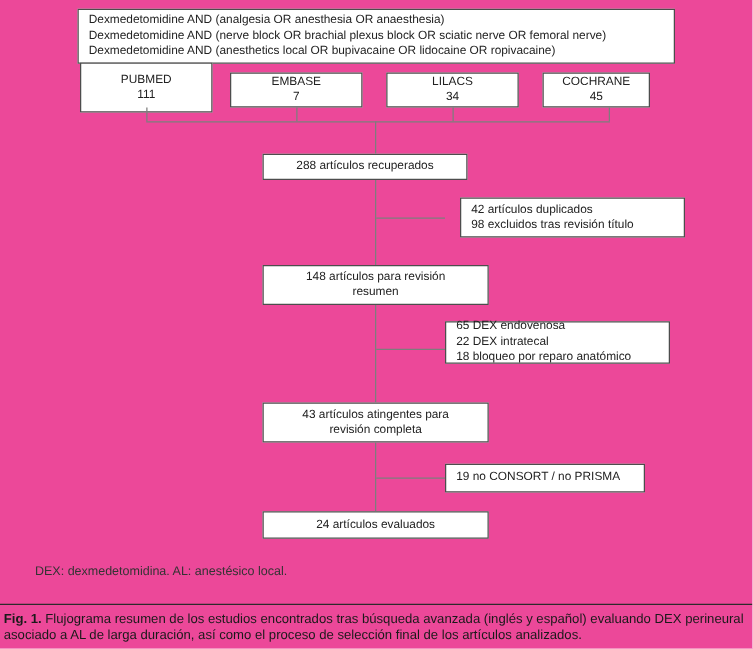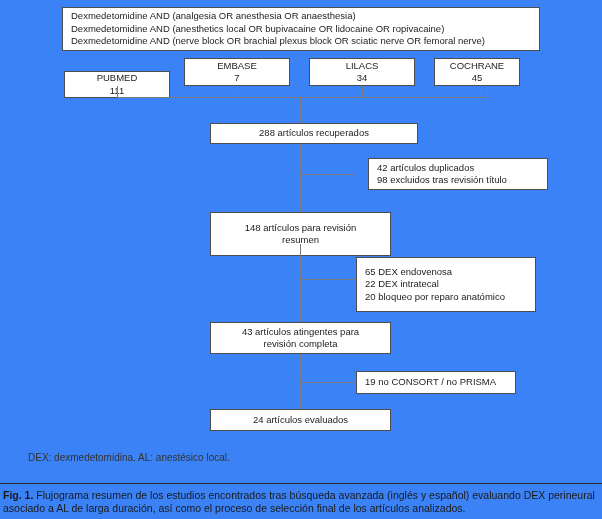--- a/index.html
+++ b/index.html
@@ -1,20 +1,20 @@
 <!DOCTYPE html>
 <html><head>
 <meta charset="utf-8">
 <style>
   html, body { margin: 0; padding: 0; background: #ffffff; }
   .page {
     position: relative;
     width: 602px;
     height: 519px;
-    background: #3b82f6;
+    background: #ec4899;
     font-family: "Liberation Sans", "DejaVu Sans", sans-serif;
     color: #222222;
     overflow: hidden;
   }
   .box {
     position: absolute;
     box-sizing: border-box;
     border: 1px solid #4d4d4d;
     background: #ffffff;
     display: flex;
@@ -53,25 +53,25 @@
   }
   .caption .lbl { font-weight: bold; }
 </style>
 </head>
 <body>
 
 <div class="page">
 
   <div class="box left-text" style="left:62px; top:7px; width:478px; height:44px;">
     <div>Dexmedetomidine AND (analgesia OR anesthesia OR anaesthesia)</div>
+    <div>Dexmedetomidine AND (nerve block OR brachial plexus block OR sciatic nerve OR femoral nerve)</div>
     <div>Dexmedetomidine AND (anesthetics local OR bupivacaine OR lidocaine OR ropivacaine)</div>
-    <div>Dexmedetomidine AND (nerve block OR brachial plexus block OR sciatic nerve OR femoral nerve)</div>
   </div>
 
-  <div class="box center-text" style="left:64px; top:50px; width:106px; height:27px;margin-top:21px;">
+  <div class="box center-text" style="left:64px; top:50px; width:106px; height:40px;">
     <div>PUBMED</div>
     <div>111</div>
   </div>
   <div class="box center-text" style="left:184px; top:58px; width:106px; height:28px;">
     <div>EMBASE</div>
     <div>7</div>
   </div>
   <div class="box center-text" style="left:309px; top:58px; width:106px; height:28px;">
     <div>LILACS</div>
     <div>34</div>
@@ -81,44 +81,44 @@
     <div>45</div>
   </div>
 
   <div class="vline" style="left:117px; top:86px; height:11px;"></div>
   <div class="vline" style="left:237px; top:86px; height:11px;"></div>
   <div class="vline" style="left:362px; top:86px; height:11px;"></div>
   <div class="vline" style="left:487px; top:86px; height:11px;"></div>
   <div class="hline" style="left:117px; top:97px; width:371px;"></div>
   <div class="vline" style="left:300px; top:97px; height:26px;"></div>
 
-  <div class="box center-text" style="left:210px; top:123px; width:208px; height:21px;">
+  <div class="box center-text" style="left:210px; top:123px; width:164px; height:21px;">
     <div>288 artículos recuperados</div>
   </div>
 
   <div class="vline" style="left:300px; top:144px; height:68px;"></div>
   <div class="hline" style="left:301px; top:174px; width:55px;"></div>
 
   <div class="box left-text" style="left:356px; top:158px; width:180px; height:32px;margin-left:12px;">
     <div>42 artículos duplicados</div>
     <div>98 excluidos tras revisión título</div>
   </div>
 
-  <div class="box center-text" style="left:210px; top:212px; width:181px; height:44px;">
+  <div class="box center-text" style="left:210px; top:212px; width:181px; height:32px;">
     <div>148 artículos para revisión</div>
     <div>resumen</div>
   </div>
 
   <div class="vline" style="left:300px; top:244px; height:78px;"></div>
   <div class="hline" style="left:301px; top:279px; width:55px;"></div>
 
-  <div class="box left-text" style="left:356px; top:257px; width:180px; height:55px;">
+  <div class="box left-text" style="left:356px; top:257px; width:180px; height:34px;">
     <div>65 DEX endovenosa</div>
     <div>22 DEX intratecal</div>
-    <div>20 bloqueo por reparo anatómico</div>
+    <div>18 bloqueo por reparo anatómico</div>
   </div>
 
   <div class="box center-text" style="left:210px; top:322px; width:181px; height:32px;">
     <div>43 artículos atingentes para</div>
     <div>revisión completa</div>
   </div>
 
   <div class="vline" style="left:300px; top:354px; height:55px;"></div>
   <div class="hline" style="left:301px; top:382px; width:55px;"></div>
 

